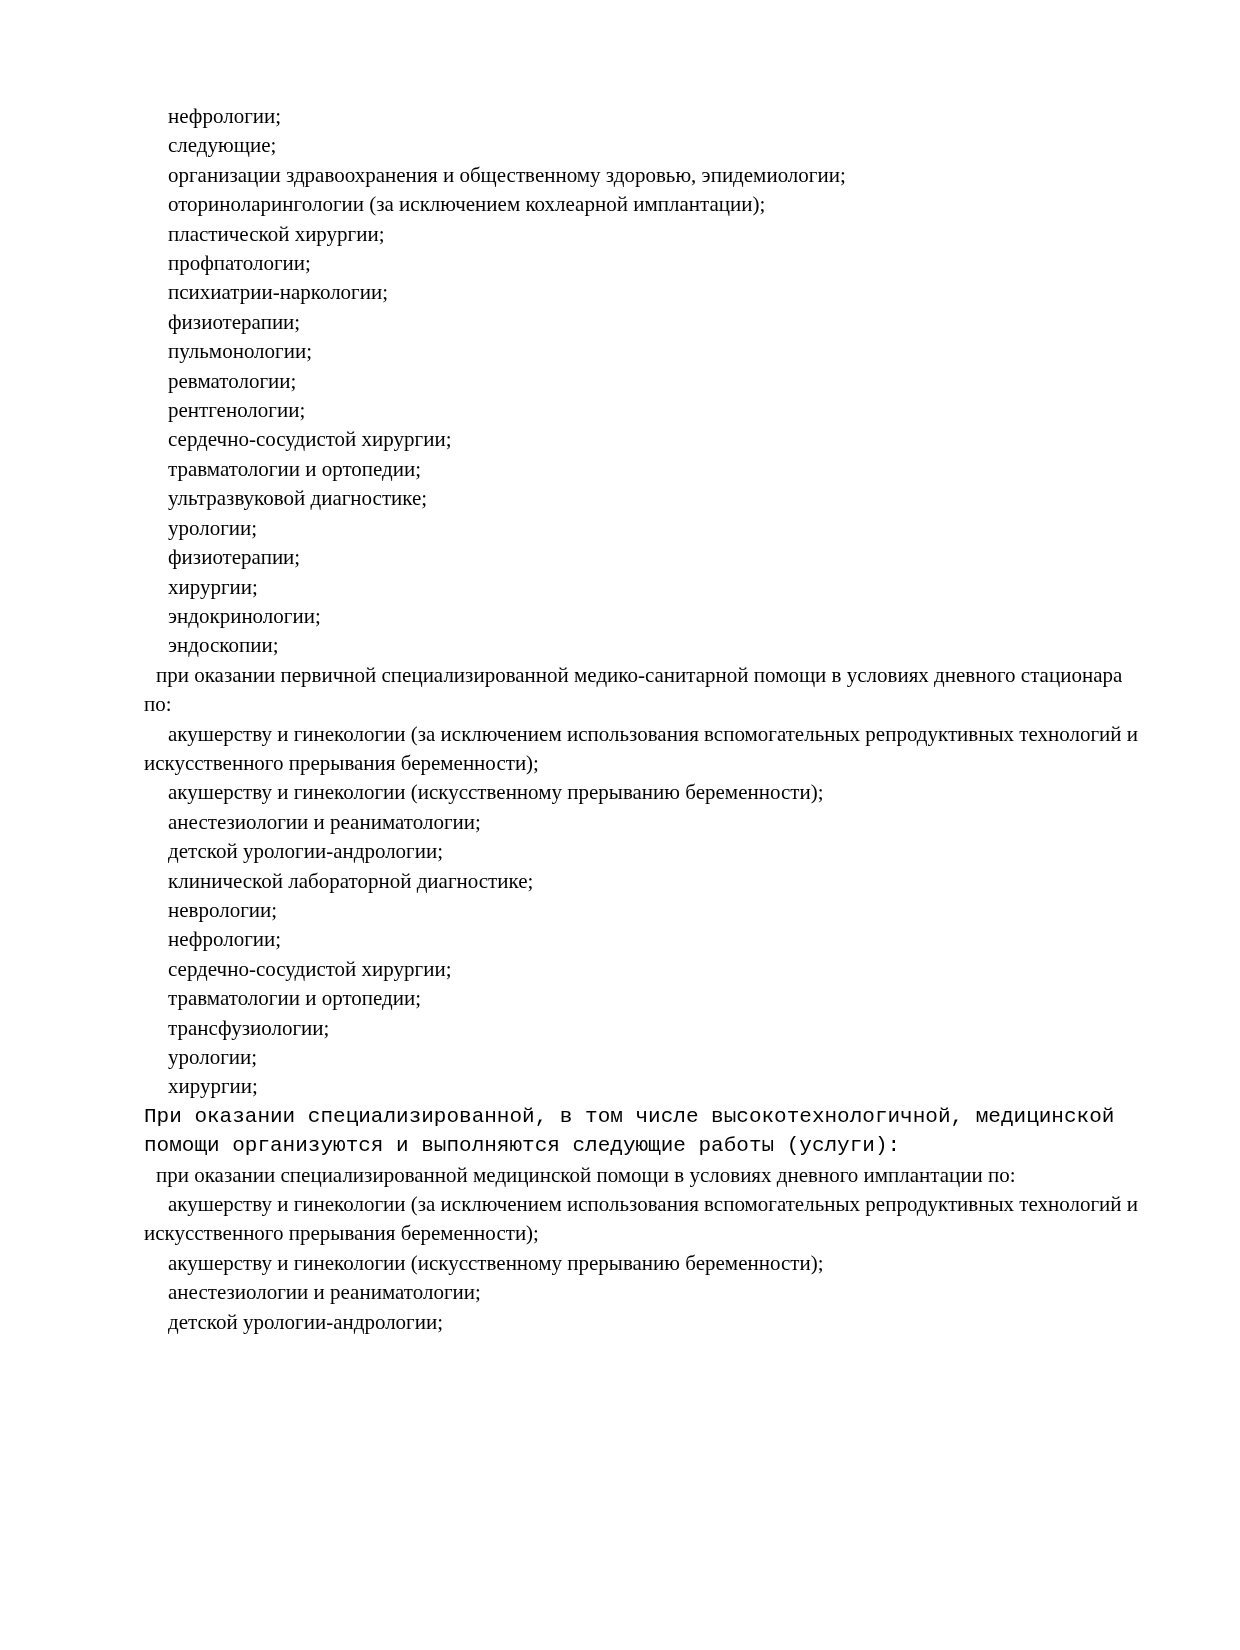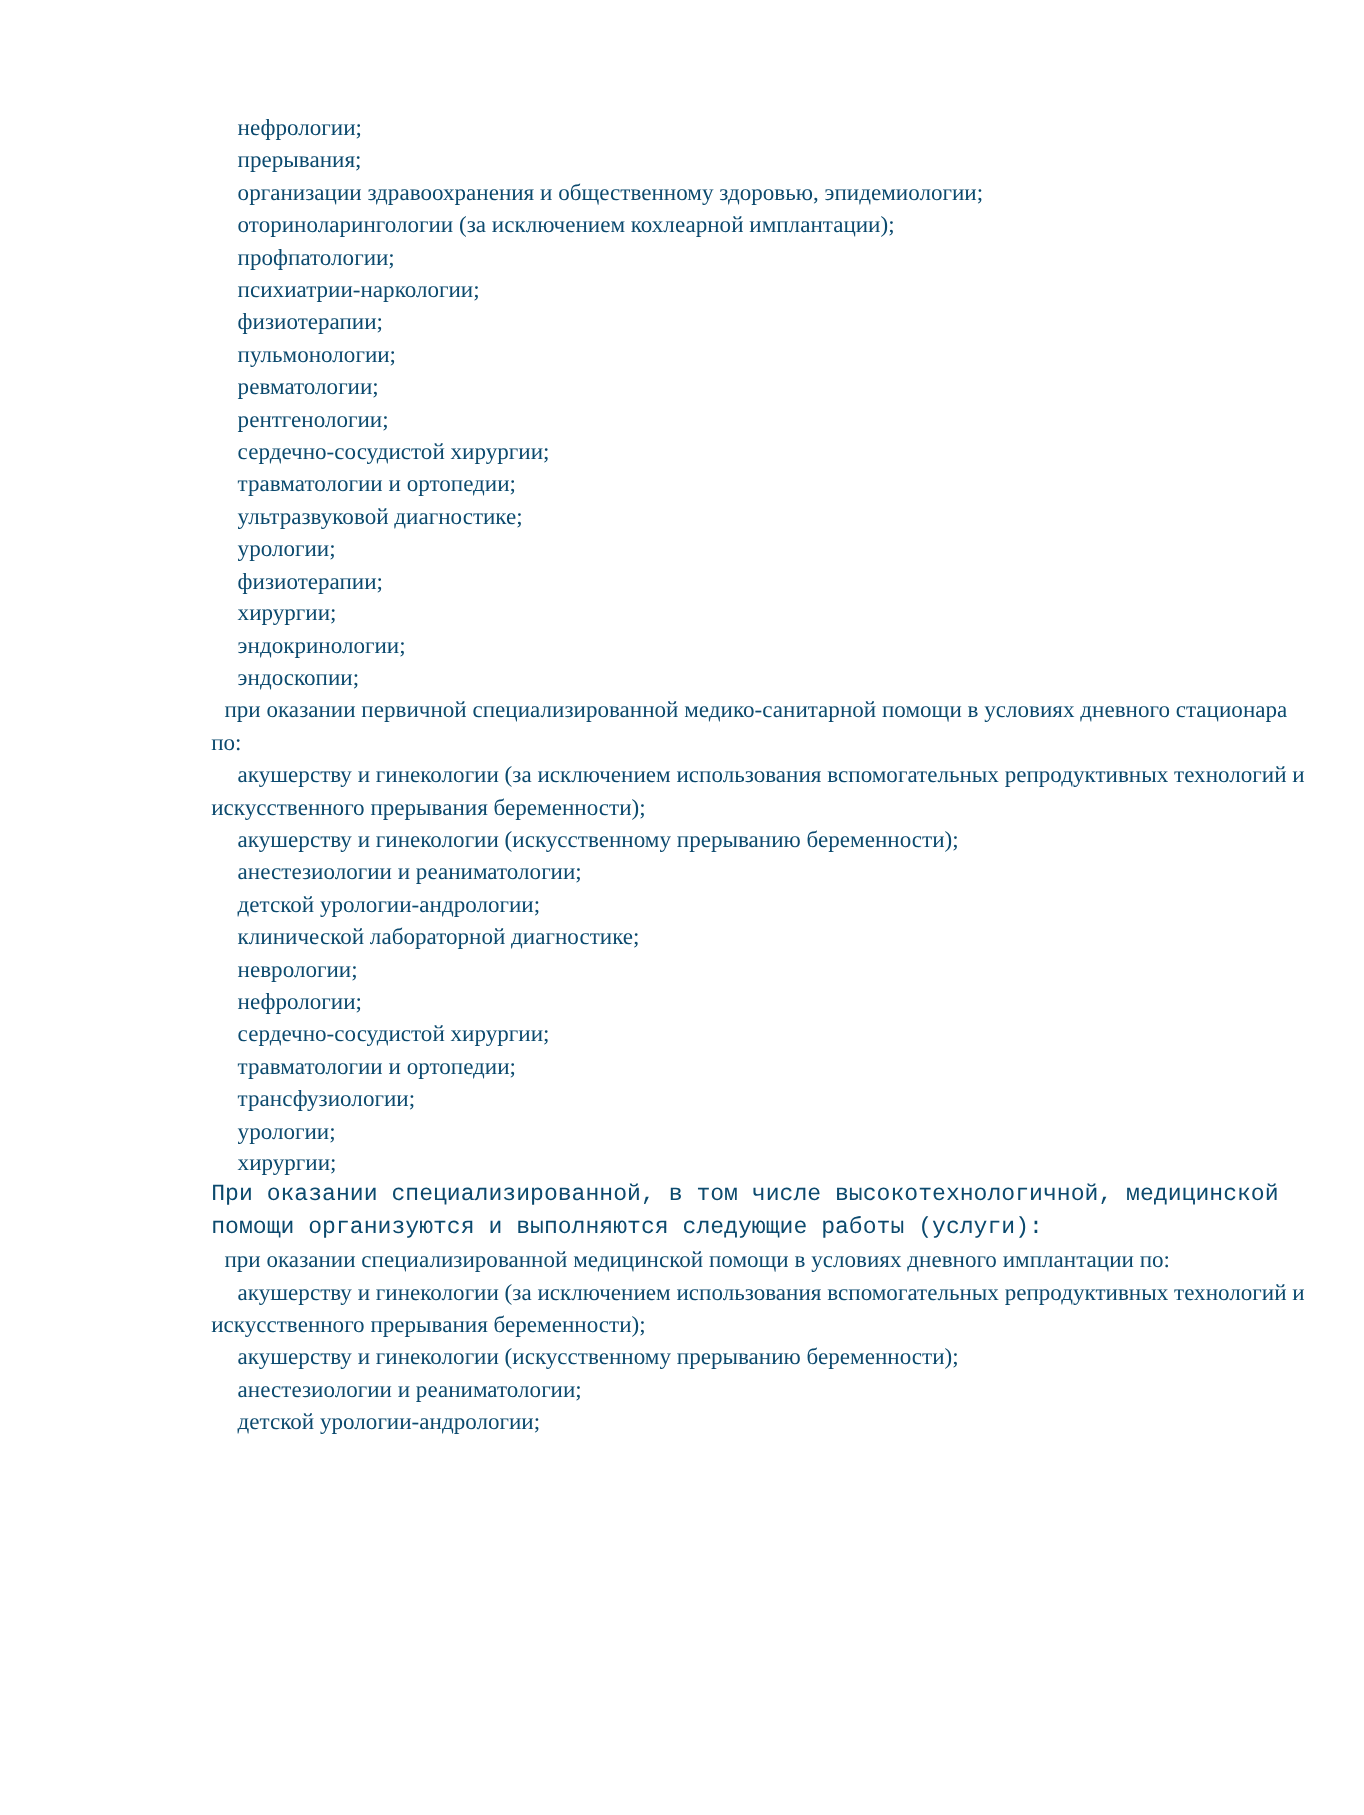--- a/index.html
+++ b/index.html
@@ -1,36 +1,37 @@
 <!DOCTYPE html>
 <html><head>
 <meta charset="utf-8">
 <style>
   html, body { margin: 0; padding: 0; background: #ffffff; }
   body { width: 1240px; height: 1650px; position: relative; overflow: hidden; }
   .page {
     position: absolute; left: 144px; top: 102px; width: 1010px;
     font-family: "Liberation Serif", "DejaVu Serif", serif;
-    font-size: 21px; line-height: 29.4px; color: #0c4a6e; margin-left: 48px;
+    font-size: 21px; line-height: 29.4px; color: #000000;
   }
   .line { margin: 0; white-space: normal; }
   .l2 { padding-left: 24px; }
   .l1 { text-indent: 12px; }
   .l2wrap { text-indent: 24px; }
   .l0 { padding-left: 0; font-family: Liberation Mono, monospace; }
 </style>
 </head>
 <body>
 
 <div class="page">
   <div id="block1">
       <p class="line l2">нефрологии;</p>
-      <p class="line l2">прерывания;</p>
+      <p class="line l2">следующие;</p>
       <p class="line l2">организации здравоохранения и общественному здоровью, эпидемиологии;</p>
       <p class="line l2">оториноларингологии (за исключением кохлеарной имплантации);</p>
+      <p class="line l2">пластической хирургии;</p>
       <p class="line l2">профпатологии;</p>
       <p class="line l2">психиатрии-наркологии;</p>
       <p class="line l2">физиотерапии;</p>
       <p class="line l2">пульмонологии;</p>
       <p class="line l2">ревматологии;</p>
       <p class="line l2">рентгенологии;</p>
       <p class="line l2">сердечно-сосудистой хирургии;</p>
       <p class="line l2">травматологии и ортопедии;</p>
       <p class="line l2">ультразвуковой диагностике;</p>
       <p class="line l2">урологии;</p>

